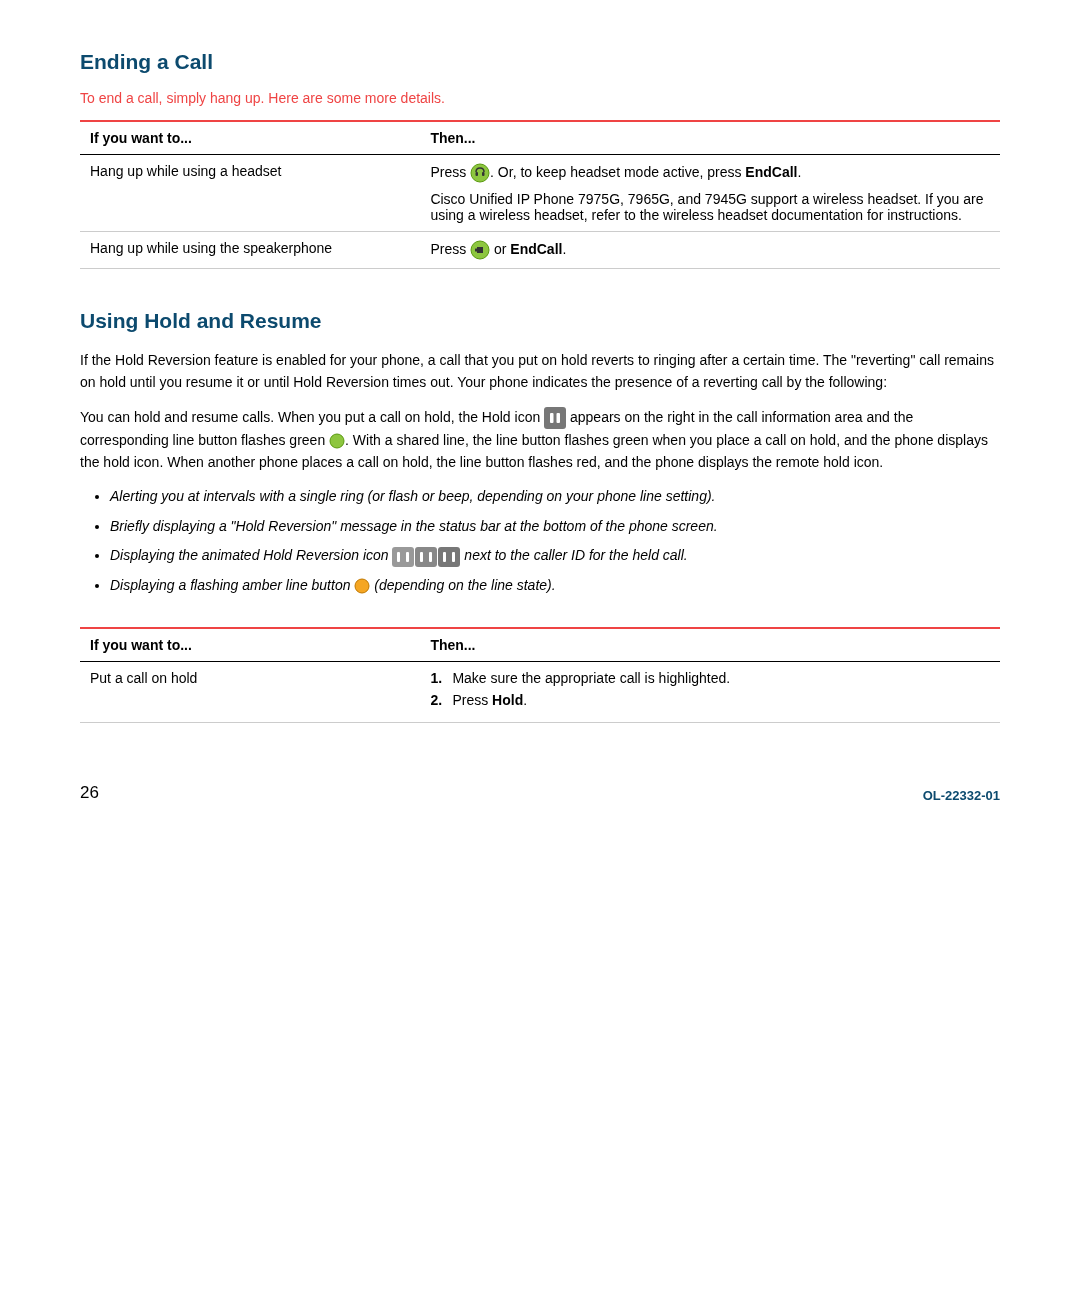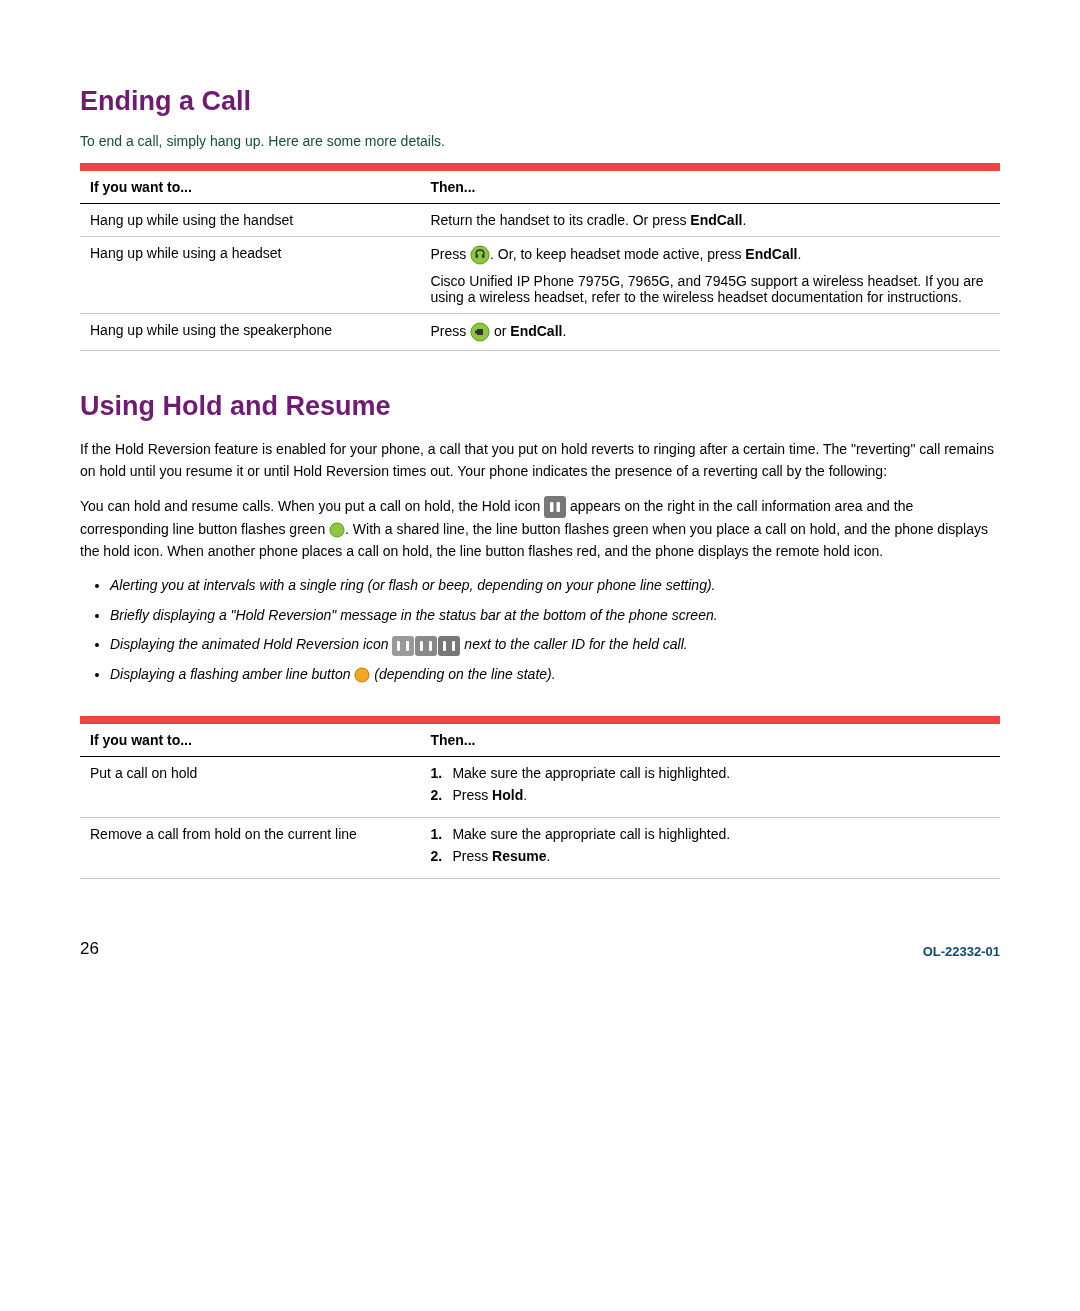--- a/index.html
+++ b/index.html
@@ -7,42 +7,41 @@
       background: #fff;
       font-family: Arial, Helvetica, sans-serif;
       font-size: 14px;
       color: #000;
       width: 1080px;
       min-height: 1311px;
       padding: 50px 80px 60px 80px;
     }
 
     h1.section-title {
-      font-size: 27px;
+      font-size: 21px;
       font-weight: bold;
-      color: #701a75;
+      color: #0c4a6e;
       margin-bottom: 16px;
-      margin-top: 36px;
     }
 
     .intro-text {
       font-size: 14px;
       margin-bottom: 14px;
-      color: #14532d;
+      color: #ef4444;
     }
 
     table {
       width: 100%;
       border-collapse: collapse;
       margin-bottom: 40px;
       font-size: 14px;
     }
 
     table thead tr {
-      border-top: 8px solid #ef4444;
+      border-top: 2px solid #ef4444;
       border-bottom: 1.5px solid #000;
     }
 
     table tbody tr {
       border-bottom: 1px solid #ccc;
     }
 
     table th {
       padding: 8px 10px;
       text-align: left;
@@ -141,26 +140,20 @@
 
 <table>
   <thead>
     <tr>
       <th>If you want to...</th>
       <th>Then...</th>
     </tr>
   </thead>
   <tbody>
 
-    <tr>
-      <td>Hang up while using the handset</td>
-      <td>
-        Return the handset to its cradle. Or press <span class="bold">EndCall</span>.
-      </td>
-    </tr>
 
     <tr>
       <td>Hang up while using a headset</td>
       <td>
         <div style="margin-bottom:8px;">
           Press
           <svg class="headset-icon-svg" viewBox="0 0 20 20">
             <circle cx="10" cy="10" r="9" fill="#8dc63f" stroke="#5a9a10" stroke-width="1"></circle>
             <path d="M6 9 Q6 5 10 5 Q14 5 14 9" stroke="#333" stroke-width="1.5" fill="none"></path>
             <rect x="5.5" y="9" width="2.5" height="4" rx="1" fill="#333"></rect>
@@ -262,34 +255,19 @@
             <span>Make sure the appropriate call is highlighted.</span>
           </li>
           <li>
             <span class="num">2.</span>
             <span>Press <span class="bold">Hold</span>.</span>
           </li>
         </ol>
       </td>
     </tr>
 
-    <tr>
-      <td style="vertical-align:top;">Remove a call from hold on the current line</td>
-      <td>
-        <ol class="num-list">
-          <li>
-            <span class="num">1.</span>
-            <span>Make sure the appropriate call is highlighted.</span>
-          </li>
-          <li>
-            <span class="num">2.</span>
-            <span>Press <span class="bold">Resume</span>.</span>
-          </li>
-        </ol>
-      </td>
-    </tr>
   </tbody>
 </table>
 
 <div class="footer">
   <span class="page-num">26</span>
   <span class="doc-ref">OL-22332-01</span>
 </div>
 
 </body></html>

